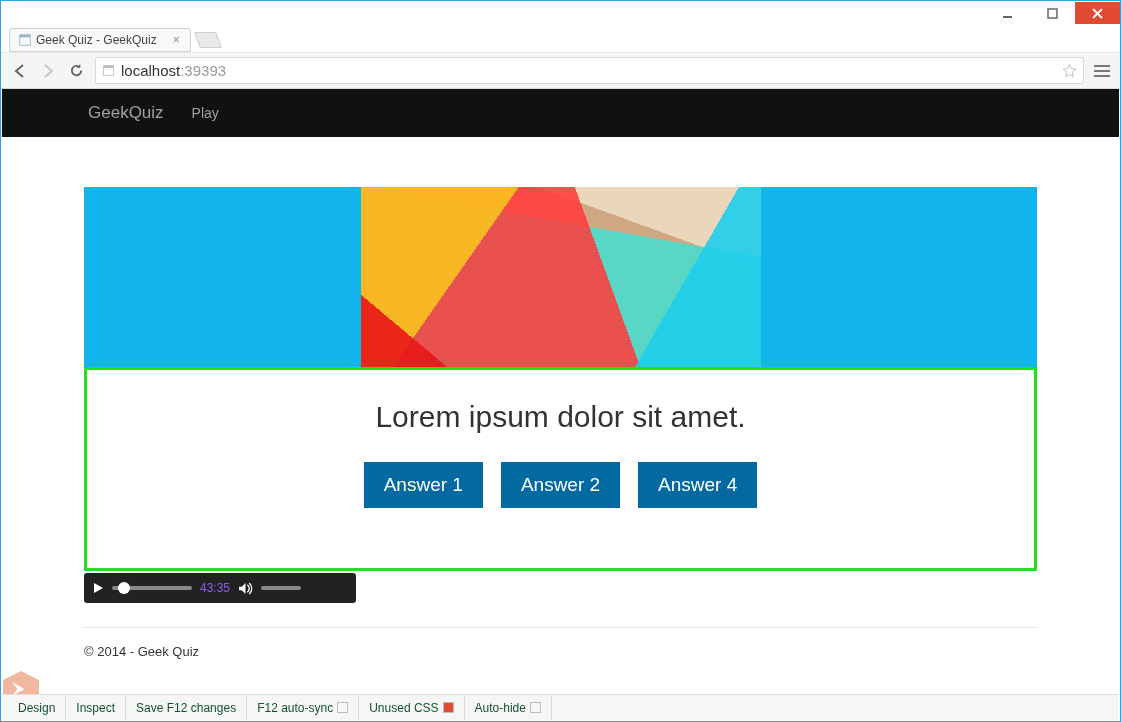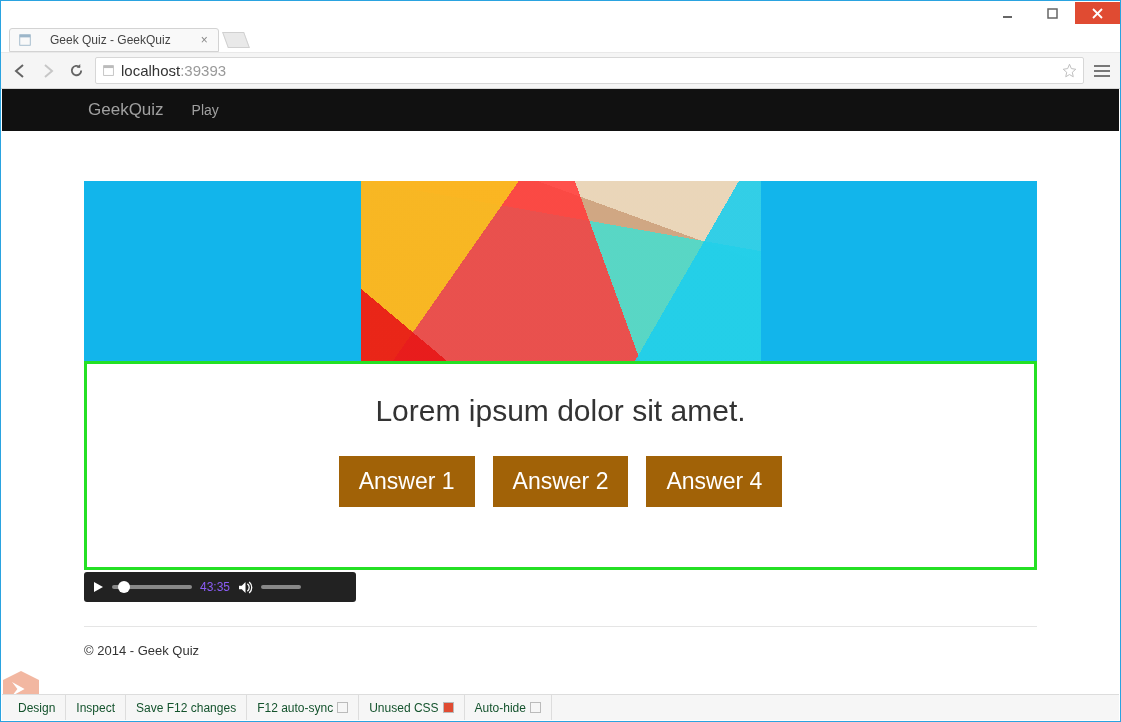--- a/index.html
+++ b/index.html
@@ -36,21 +36,21 @@
       border-bottom: 1px solid #e9e9e9;
     }
     .tab {
       display: flex; align-items: center;
       height: 24px;
       padding: 0 10px 0 8px;
       background: #f9f9f9;
       border: 1px solid #d3d3d3;
       border-radius: 3px 3px 0 0;
       font-size: 12px; color: #444;
-      gap: 18px;
+      gap: 4px;
       position: relative;
     }
     .favicon { width: 14px; height: 14px; }
     .tab-close { font-size: 12px; color: #888; margin-left: 12px; cursor: pointer; }
     .new-tab {
       width: 22px; height: 16px; margin-left: 6px;
       background: #e9e9e9; border: 1px solid #d0d0d0;
       transform: skewX(20deg); margin-bottom: 4px;
     }
 
@@ -81,21 +81,21 @@
     .viewport {
       position: absolute;
       top: 88px; 
       left: 1px; right: 1px; bottom: 28px; 
       background: #ffffff;
       overflow: hidden;
     }
 
     
     .site-nav {
-      height: 42px;
+      height: 48px;
       background: #111;
       display: flex; align-items: center;
       padding-left: 86px; gap: 28px;
     }
     .site-brand { color: #a0a0a0; font-size: 17px; }
     .site-link  { color: #a0a0a0; font-size: 14px; }
 
     .quiz-container {
       margin: 50px 82px 0 82px;
     }
@@ -120,24 +120,24 @@
     }
 
     .question-panel {
       border: 3px solid #24e024;
       padding: 30px 30px 60px 30px;
       text-align: center;
     }
     .question-text { font-size: 30px; color: #333; margin-bottom: 28px; }
     .answers { display: flex; justify-content: center; gap: 18px; }
     .answer-btn {
-      background: #a16207; color: #fff;
+      background: #0369a1; color: #fff;
       border: none;
       padding: 12px 20px;
-      font-size: 23px;
+      font-size: 19px;
       cursor: pointer;
     }
 
     
     .audio-bar {
       margin-left: 82px;
       width: 272px; height: 30px;
       background: #222; border-radius: 3px;
       display: flex; align-items: center;
       padding: 0 8px; gap: 8px; color: #8b5cf6; font-size: 12px;

